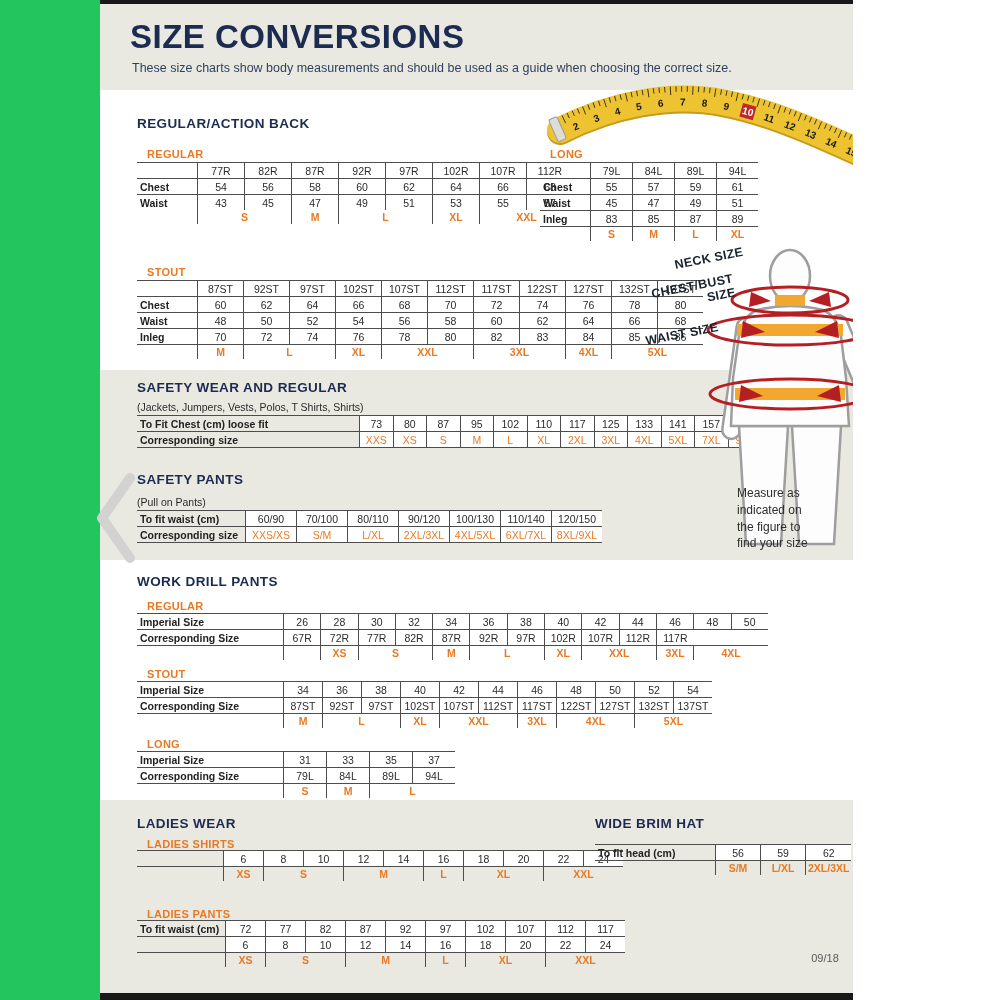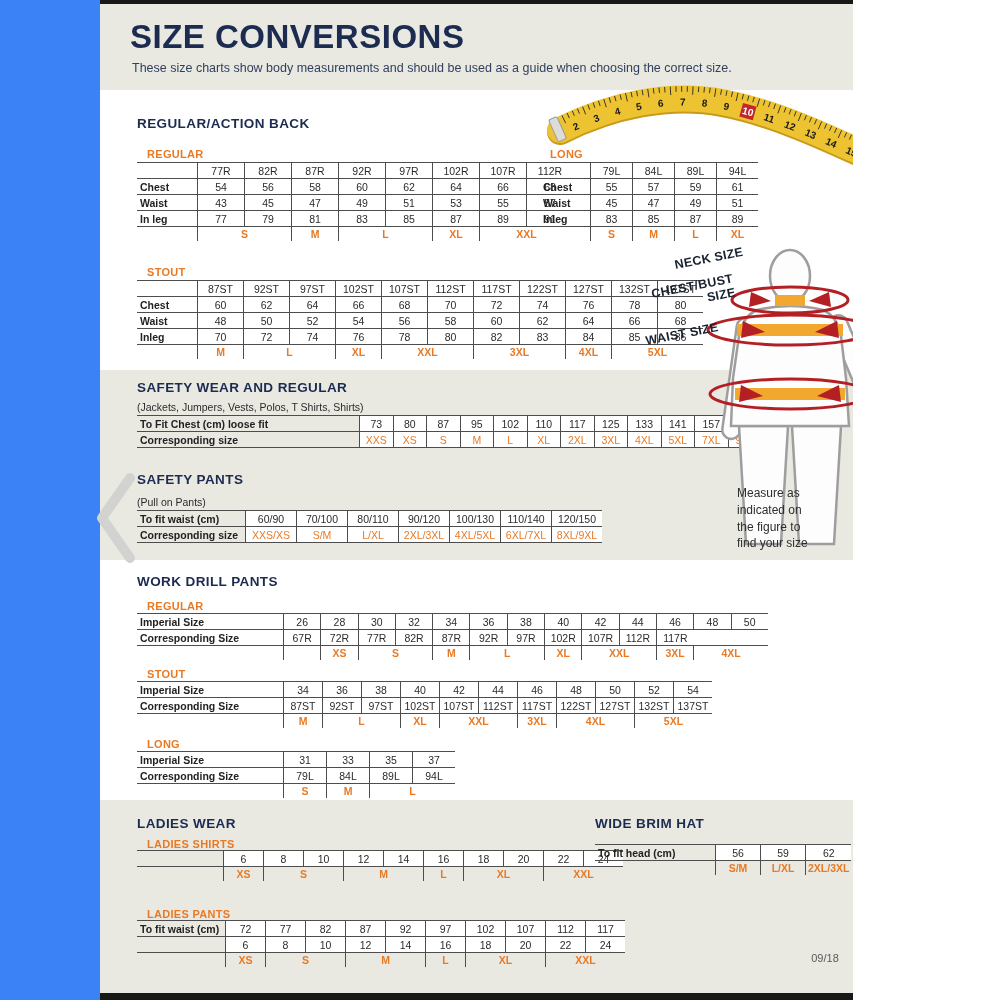--- a/index.html
+++ b/index.html
@@ -1,16 +1,16 @@
 <!DOCTYPE html>
 <html><head>
 <meta charset="utf-8">
 <style>
   html,body{margin:0;padding:0;background:#ffffff;}
-  .page{position:relative;width:853px;height:1000px;background:#3b82f6;overflow:hidden;
+  .page{position:relative;width:853px;height:1000px;background:#22c55e;overflow:hidden;
         font-family:"Liberation Sans",sans-serif;}
   .frame{position:absolute;left:100px;top:0;width:797px;height:1000px;box-sizing:border-box;
          background:#ffffff;border-top:4px solid #181818;border-right:7px solid #181818;
          border-bottom:7px solid #181818;}
   .band{position:absolute;left:0;width:790px;background:#e9e9e2;}
   .band1{top:0;height:86px;}
   .band3{top:366px;height:190px;}
   .band5{top:796px;bottom:0;}
   .title{position:absolute;left:30px;top:14px;font-size:33px;font-weight:800;color:#1c2b50;
          letter-spacing:.5px;white-space:nowrap;}
@@ -167,31 +167,20 @@
             <td class="lbl">Waist</td>
             <td class="val">43</td>
             <td class="val">45</td>
             <td class="val">47</td>
             <td class="val">49</td>
             <td class="val">51</td>
             <td class="val">53</td>
             <td class="val">55</td>
             <td class="val">57</td>
           </tr>
-          <tr class="r last">
-            <td class="lbl">In leg</td>
-            <td class="val">77</td>
-            <td class="val">79</td>
-            <td class="val">81</td>
-            <td class="val">83</td>
-            <td class="val">85</td>
-            <td class="val">87</td>
-            <td class="val">89</td>
-            <td class="val">91</td>
-          </tr>
           <tr class="grp">
             <td class="lbl"></td>
             <td class="gval" colspan="2">S</td>
             <td class="gval" colspan="1">M</td>
             <td class="gval" colspan="2">L</td>
             <td class="gval" colspan="1">XL</td>
             <td class="gval" colspan="2">XXL</td>
           </tr>
         </tbody>
       </table>

